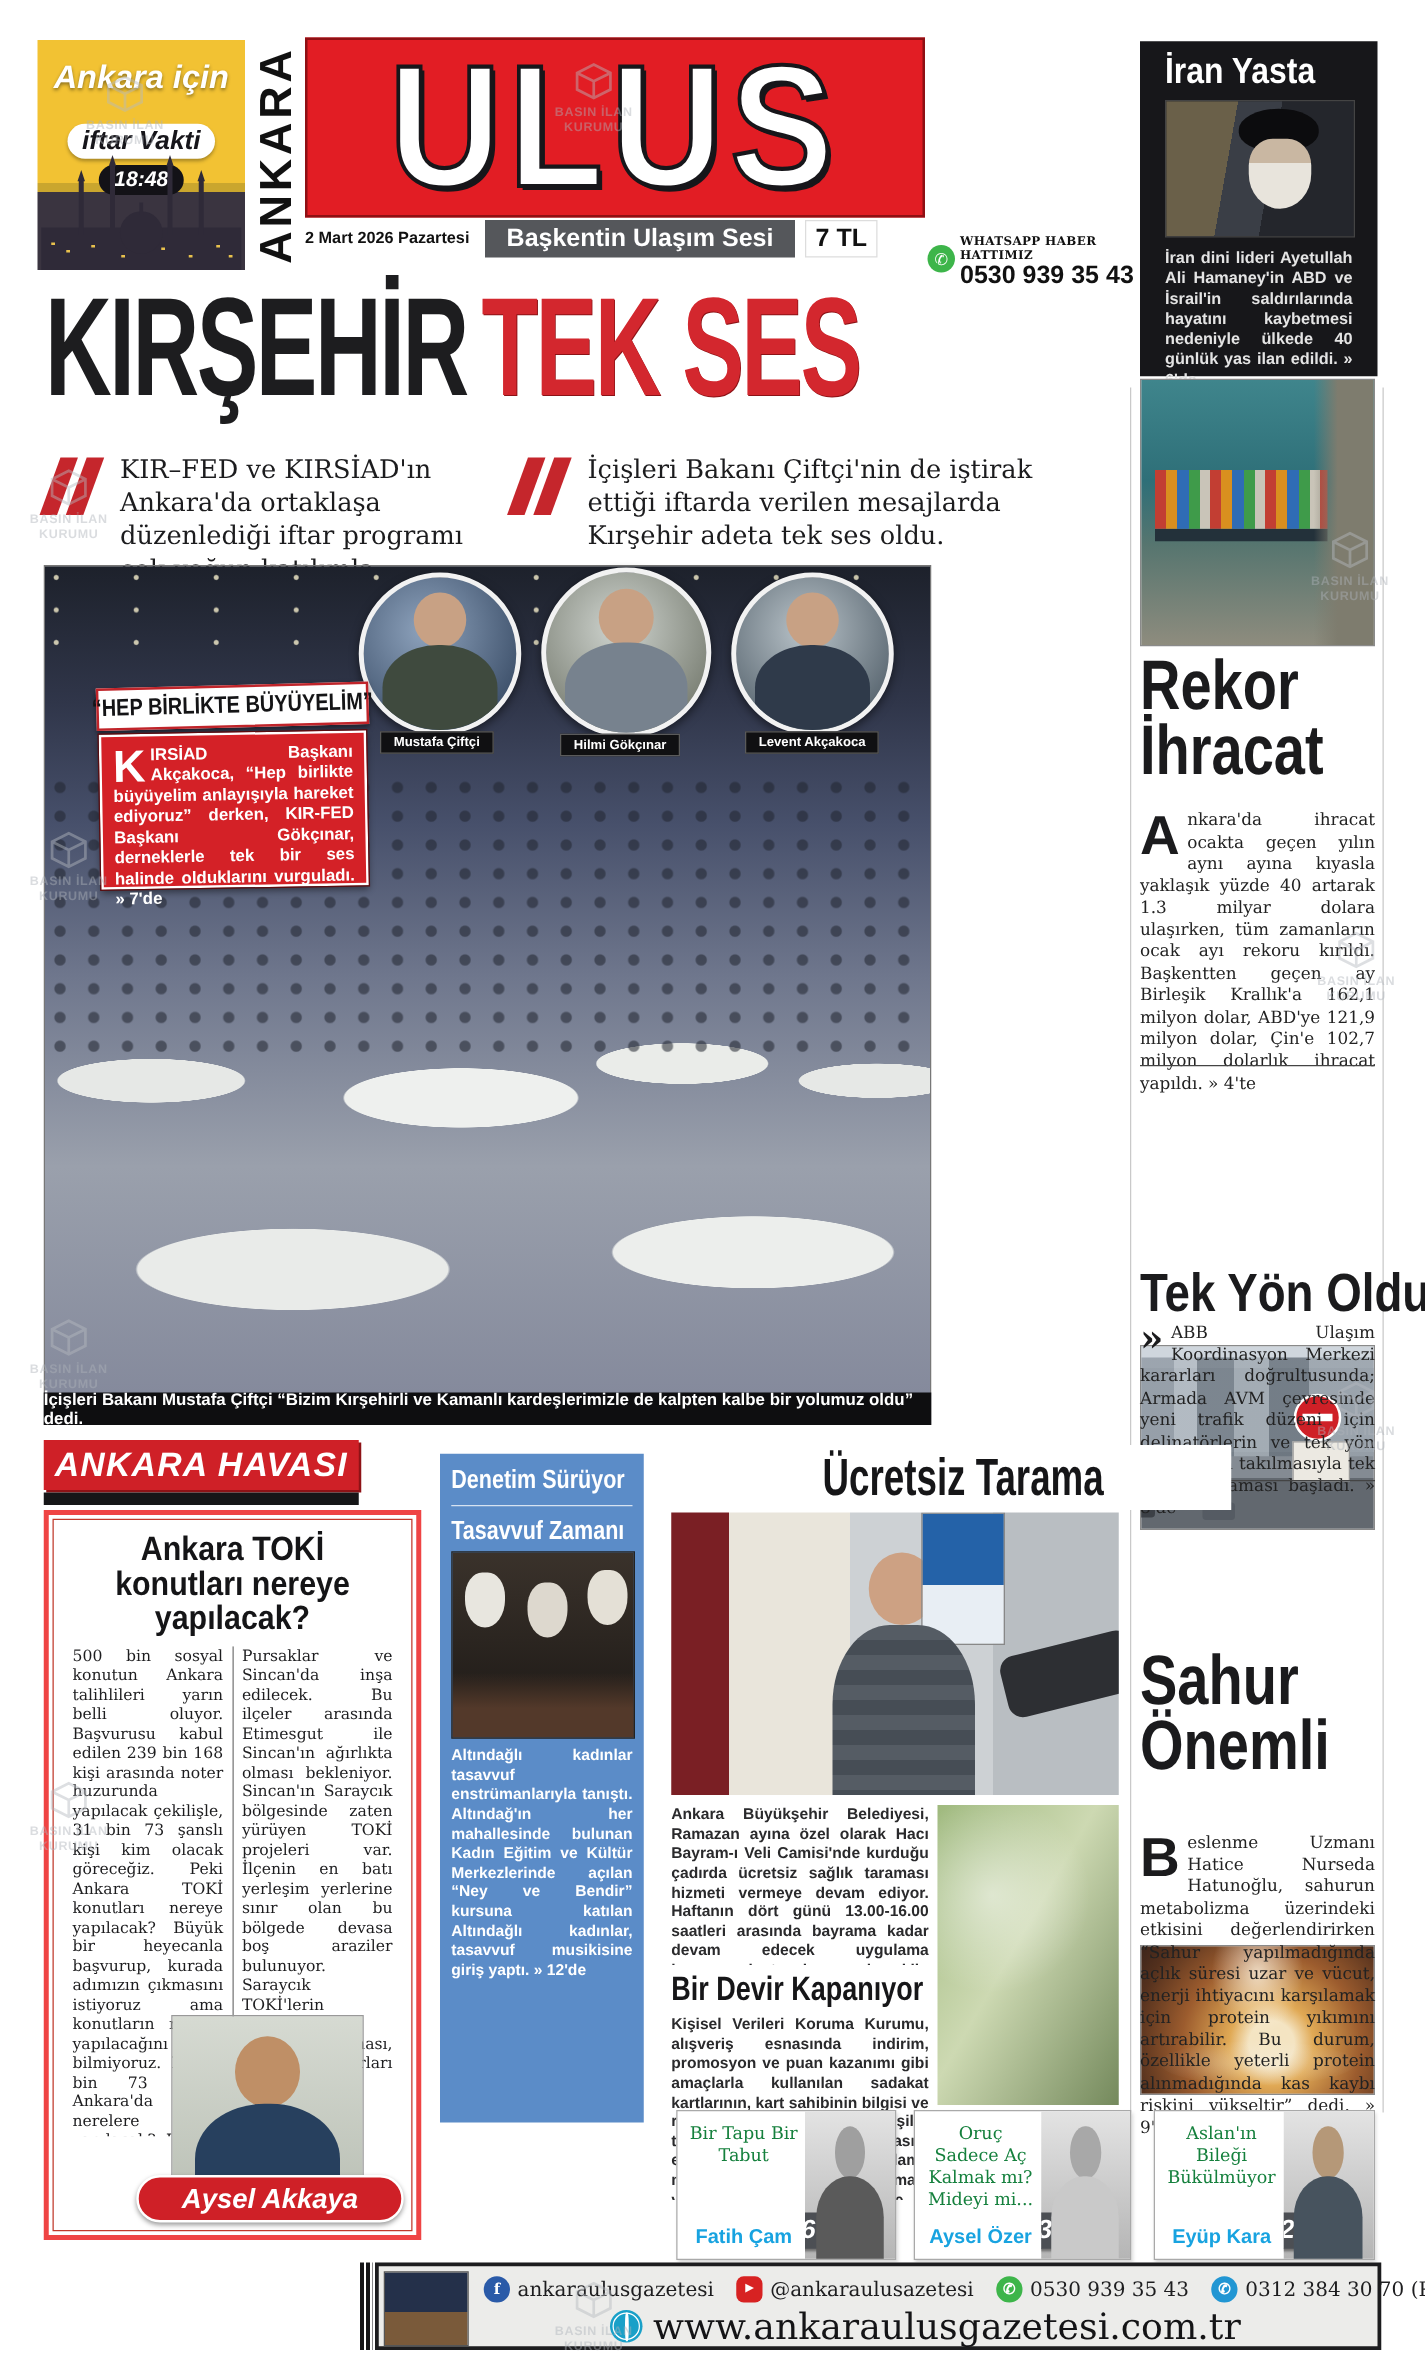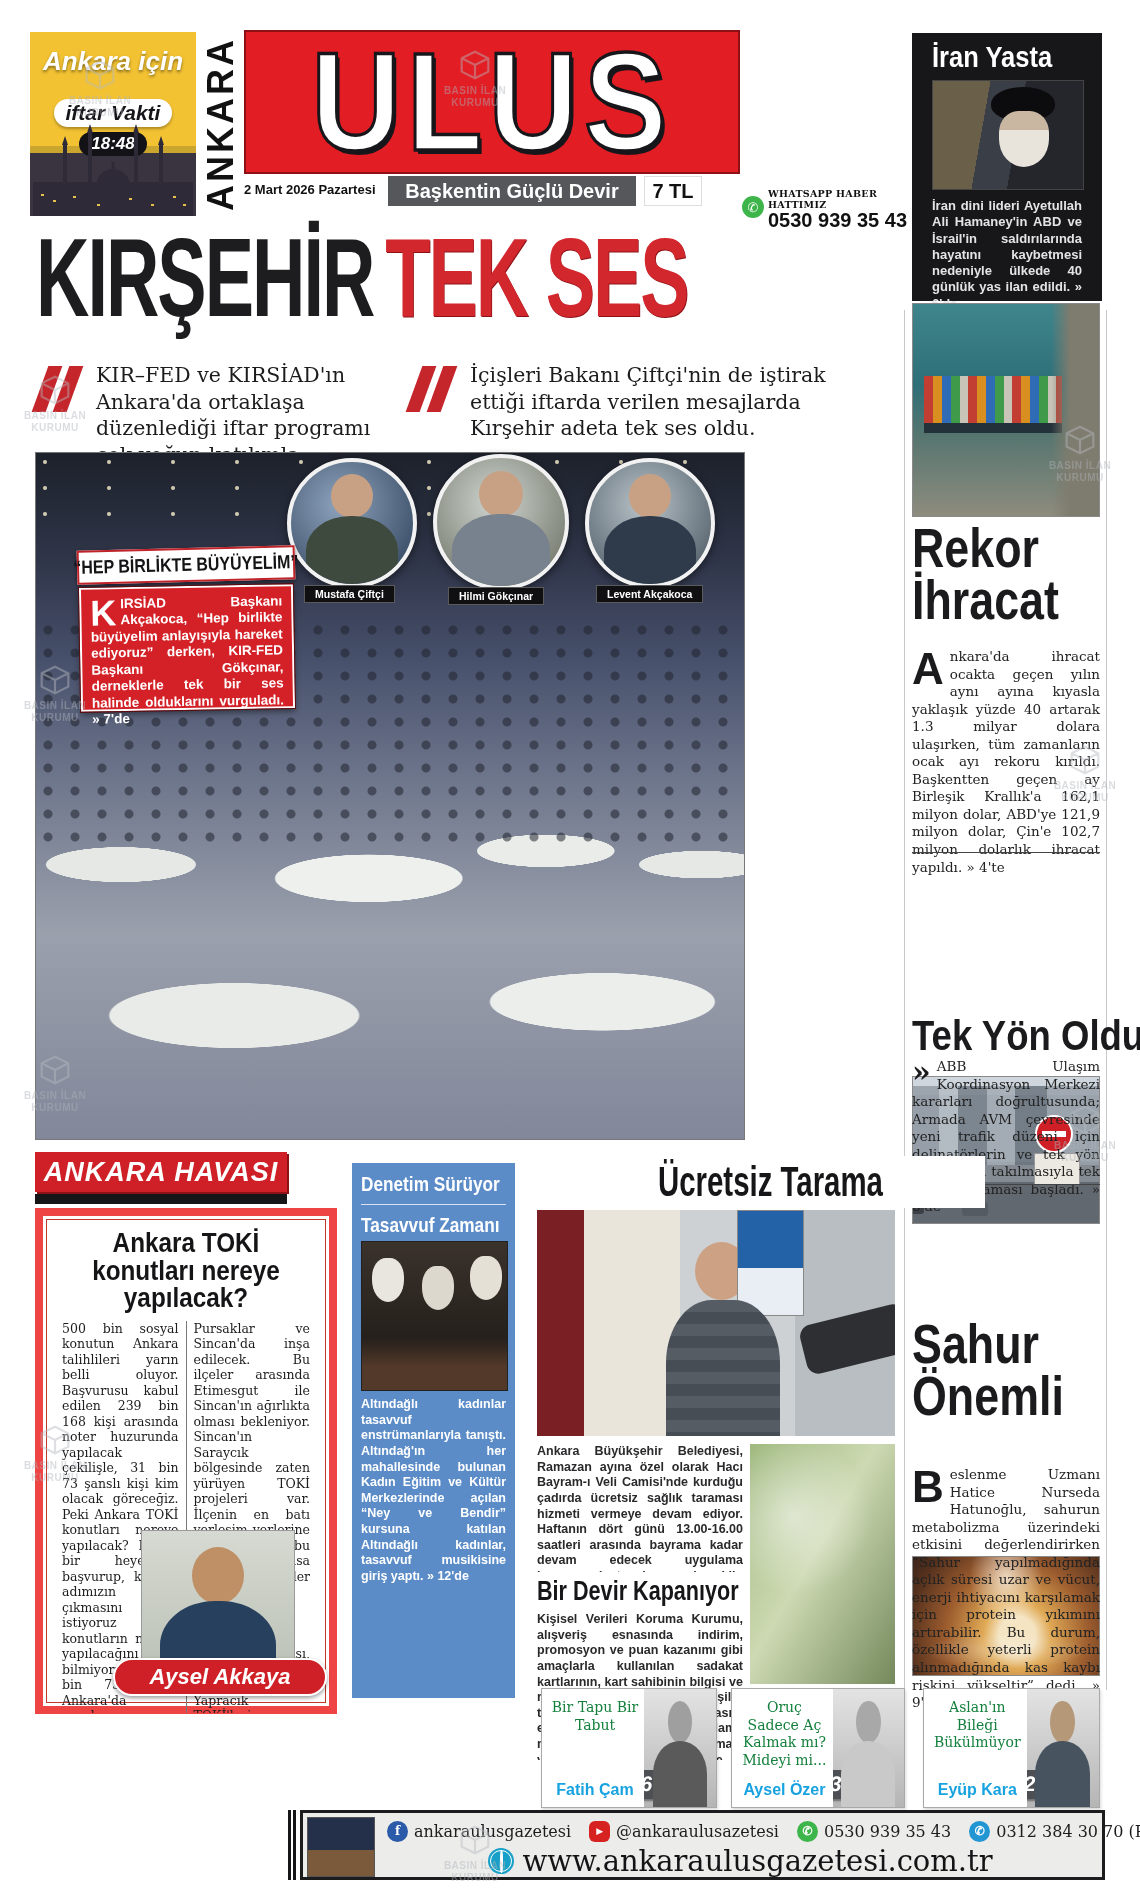--- a/index.html
+++ b/index.html
@@ -92,21 +92,21 @@
   .ph-street::after{content:"";position:absolute;left:10%;bottom:10%;width:26px;height:14px;background:#d8b62c;border-radius:3px;box-shadow:-34px 6px 0 #3c4046,30px 8px 0 #555b63;}
   .noentry{position:absolute;right:14%;top:26%;width:34px;height:34px;border-radius:50%;background:#cf2027;border:2px solid #fff;}
   .noentry::before{content:"";position:absolute;left:15%;top:42%;width:70%;height:16%;background:#fff;}
   .signb{position:absolute;right:10%;top:52%;width:44px;height:30px;background:#ece9e2;border:1px solid #999;}
   .ph-food{background:radial-gradient(circle at 56% 66%,#f4e4c2 0 14%,#e0a955 26%,#9c5c2e 55%,#53301d 85%,#3c241a 100%);position:relative;}
   .ph-food::before{content:"";position:absolute;left:30%;top:0;width:40%;height:60%;background:radial-gradient(ellipse at 50% 30%,rgba(255,248,235,.75),rgba(255,255,255,0) 70%);}
   .ph-food::after{content:"";position:absolute;left:8%;bottom:6%;width:84%;height:30%;border-radius:50%;background:radial-gradient(ellipse,rgba(246,243,235,.35),rgba(0,0,0,0) 75%);}
   
   .banner{left:35px;top:1152px;width:252px;height:40px;background:#cf2027;color:#fff;display:flex;align-items:center;justify-content:center;font-size:27px;font-weight:800;font-style:italic;letter-spacing:1px;box-shadow:2px 2px 0 #8e1216;}
   .bannerbar{left:35px;top:1194px;width:252px;height:10px;background:#161618;}
-  .toki{left:35px;top:1208px;width:302px;height:506px;border:8px solid #ef4444;box-shadow:inset 0 0 0 3px #fff,inset 0 0 0 4px #c0392b;padding:12px 12px 10px 12px;}
+  .toki{left:35px;top:1208px;width:302px;height:584px;border:4px solid #ef4444;box-shadow:inset 0 0 0 3px #fff,inset 0 0 0 4px #c0392b;padding:12px 12px 10px 12px;}
   .toki h3{margin:2px 0 8px 0;text-align:center;font-size:27px;line-height:1.02;color:#151517;}
   .toki h3 .cond{transform:scaleX(.9);transform-origin:50% 50%;white-space:normal;}
   .tokicols{display:flex;gap:0;height:392px;overflow:hidden;}
   .tokicols .tc{flex:1;font-family:"DejaVu Serif",serif;font-size:12.5px;line-height:1.24;color:#1d1d1f;text-align:justify;padding:0 7px;}
   .tokicols .tc + .tc{border-left:1px solid #777;}
   .ph-author{position:absolute;left:98px;bottom:16px;width:152px;height:158px;background:linear-gradient(#d6dad2,#b9bfb4);border:1px solid #999;overflow:hidden;}
   .authorpill{position:absolute;left:70px;bottom:10px;width:210px;height:34px;background:#cf2027;border:2px solid #fff;border-radius:20px;display:flex;align-items:center;justify-content:center;color:#fff;font-size:22px;font-weight:800;font-style:italic;box-shadow:0 2px 4px rgba(0,0,0,.4);}
   
   .blue{left:352px;top:1163px;width:163px;height:535px;background:#5b8cc8;padding:9px 9px;}
   .blue h4{margin:0 0 4px 0;color:#fff;font-size:21px;letter-spacing:0;}
@@ -264,21 +264,21 @@
         </g>
     </svg>
   </div>
   <div class="abs vert">
       <span>ANKARA</span>
     </div>
   <div class="abs logo">
       <span>ULUS</span>
     </div>
   <div class="abs dateline">2 Mart 2026 Pazartesi</div>
-  <div class="abs slogan">Başkentin Güçlü Devir</div>
+  <div class="abs slogan">Başkentin Ulaşım Sesi</div>
   <div class="abs price">7 TL</div>
   <div class="abs wapp">
     <span class="wicon">✆</span>
     <div class="wl">WHATSAPP HABER HATTIMIZ</div>
     <div class="wn">0530 939 35 43</div>
   </div>
 
   <div class="abs iran">
     <h2><span class="cond">İran Yasta</span></h2>
     <div class="ph-iran"></div>
@@ -313,20 +313,21 @@
   <div class="plabel" style="left:448px;top:587px">Hilmi Gökçınar</div>
   <div class="plabel" style="left:596px;top:585px">Levent Akçakoca</div>
 
   <div class="abs hepbox">
       <span>“HEP BİRLİKTE BÜYÜYELİM”</span>
     </div>
   <div class="abs redbox">
     <p><span class="dc">K</span><span>IRSİAD Başkanı Akçakoca, “Hep birlikte büyüyelim anlayışıyla hareket ediyoruz” derken, KIR-FED Başkanı Gökçınar, derneklerle tek bir ses halinde olduklarını vurguladı. » 7'de</span></p>
   </div>
 
+  <div class="abs capbar">İçişleri Bakanı Mustafa Çiftçi “Bizim Kırşehirli ve Kamanlı kardeşlerimizle de kalpten kalbe bir yolumuz oldu” dedi.</div>
 
   <div class="abs vrule" style="left:904px;top:310px;height:1380px"></div>
   <div class="abs vrule" style="left:1106px;top:310px;height:1380px"></div>
 
   <div class="abs ph ph-port" style="left:912px;top:303px;width:188px;height:214px"></div>
   <div class="abs rhead" style="left:912px;top:522px;font-size:56px">
     <span class="cond">Rekor</span><br>
     <span class="cond">İhracat</span>
   </div>
   <div class="abs rtext" style="left:912px;top:648px;width:188px;height:198px">

